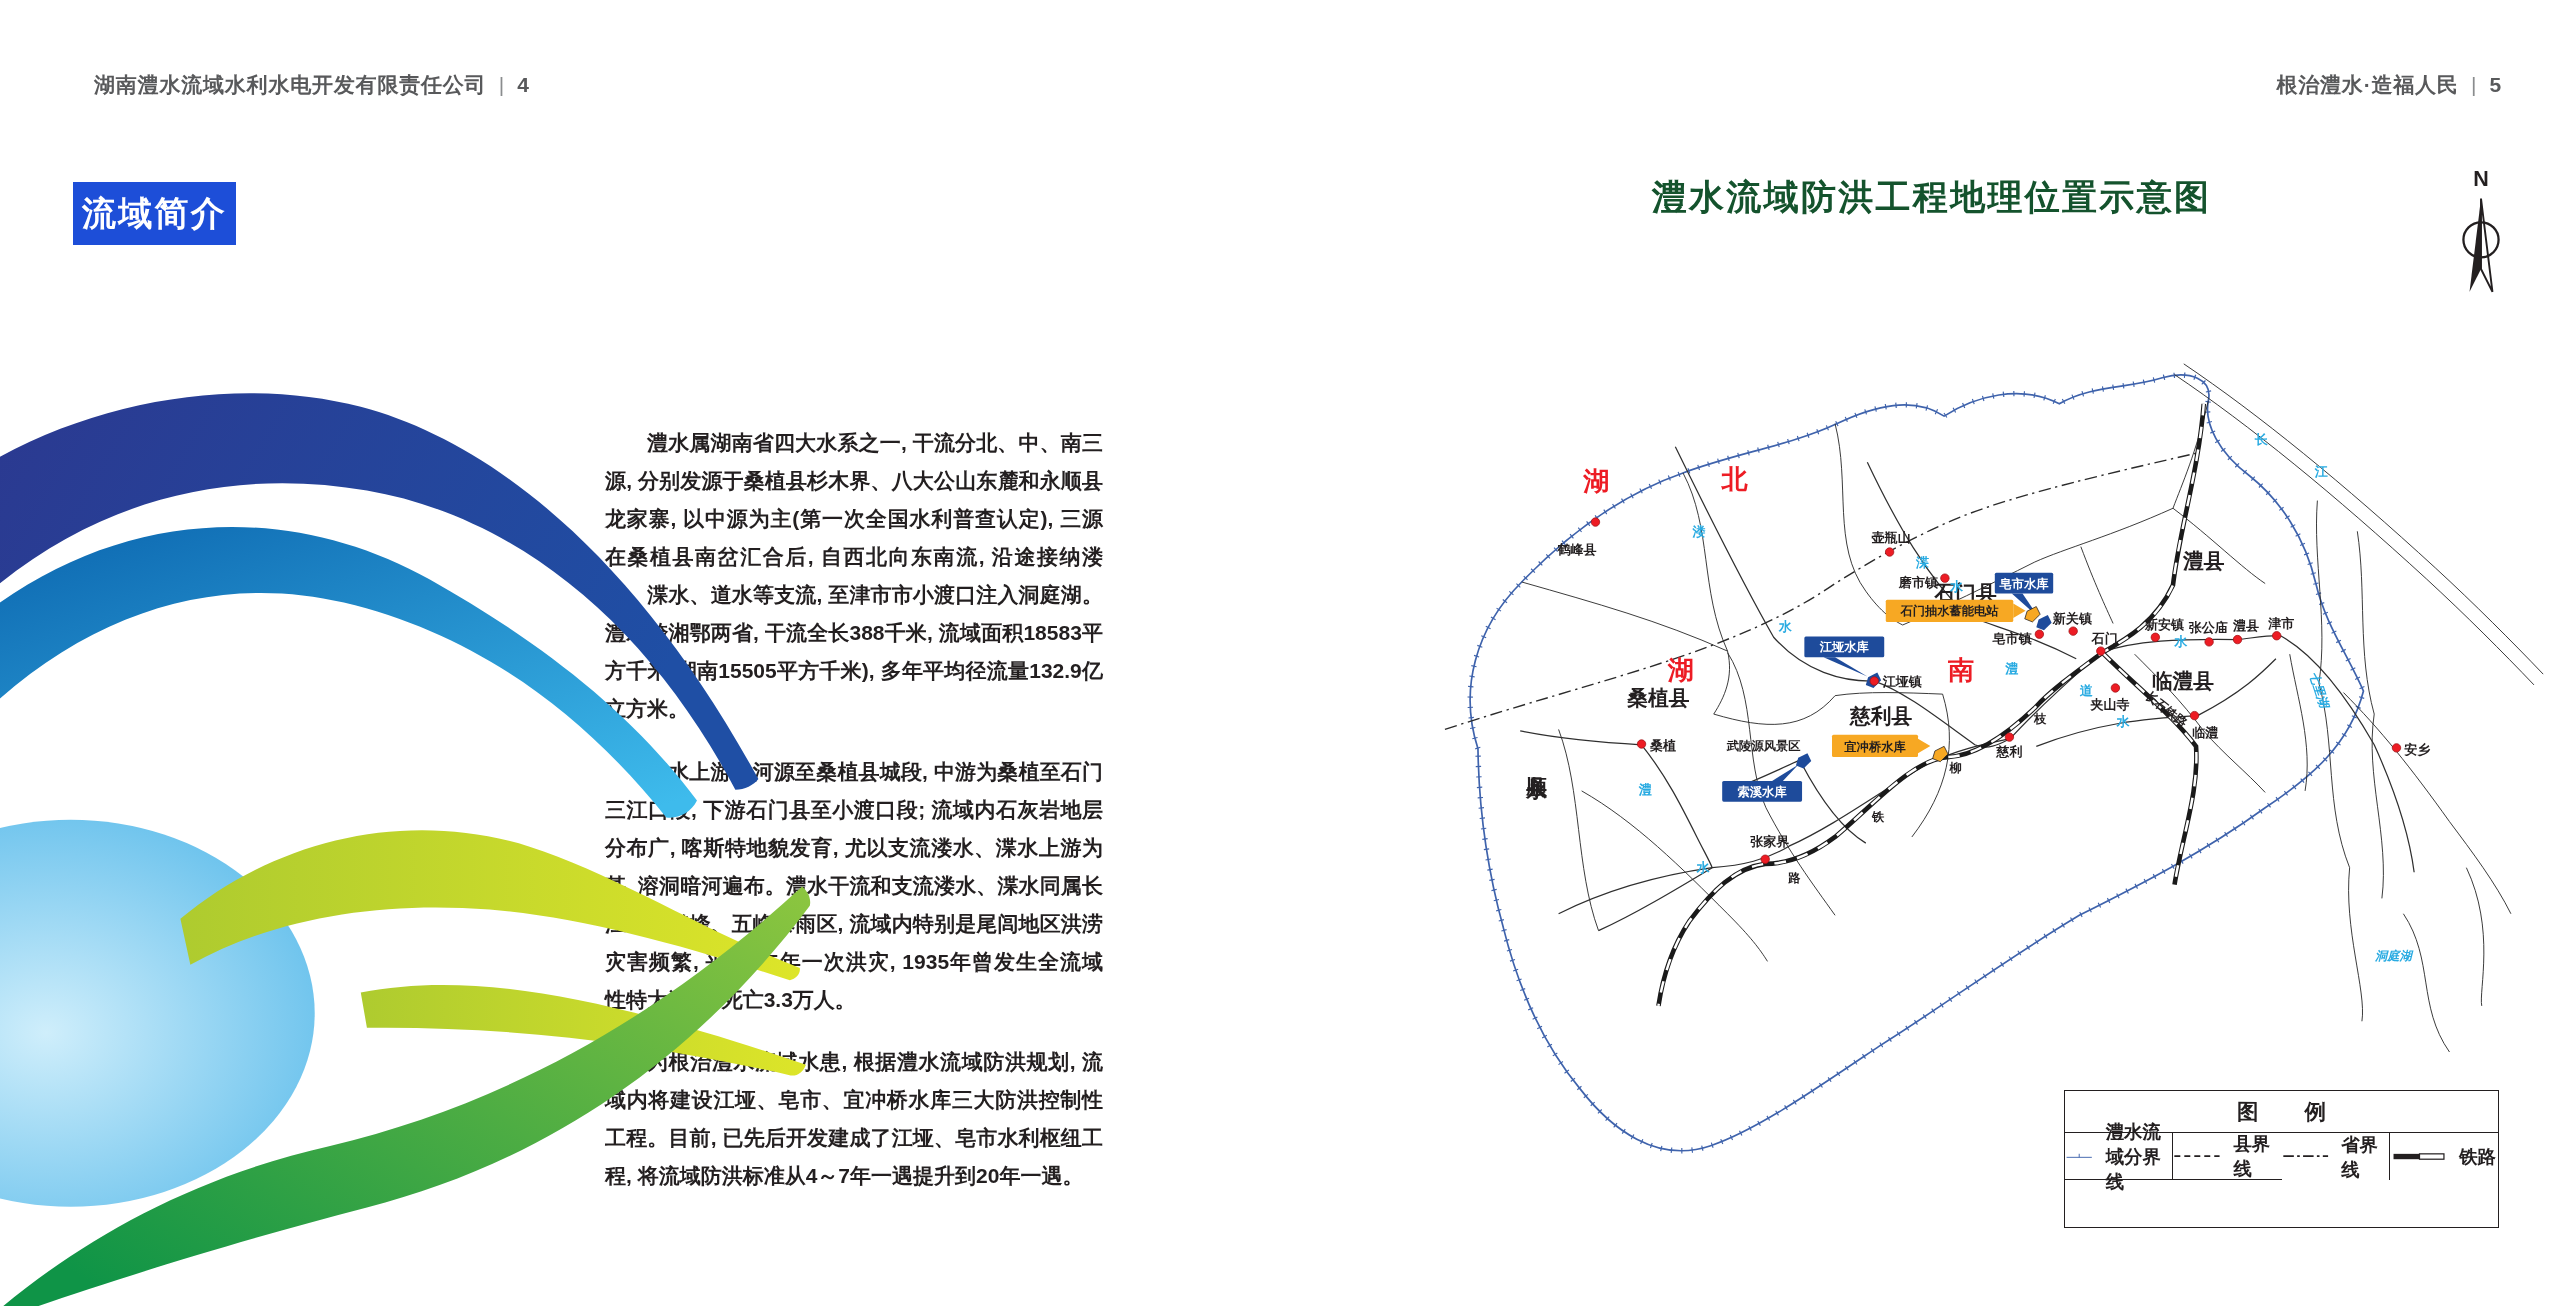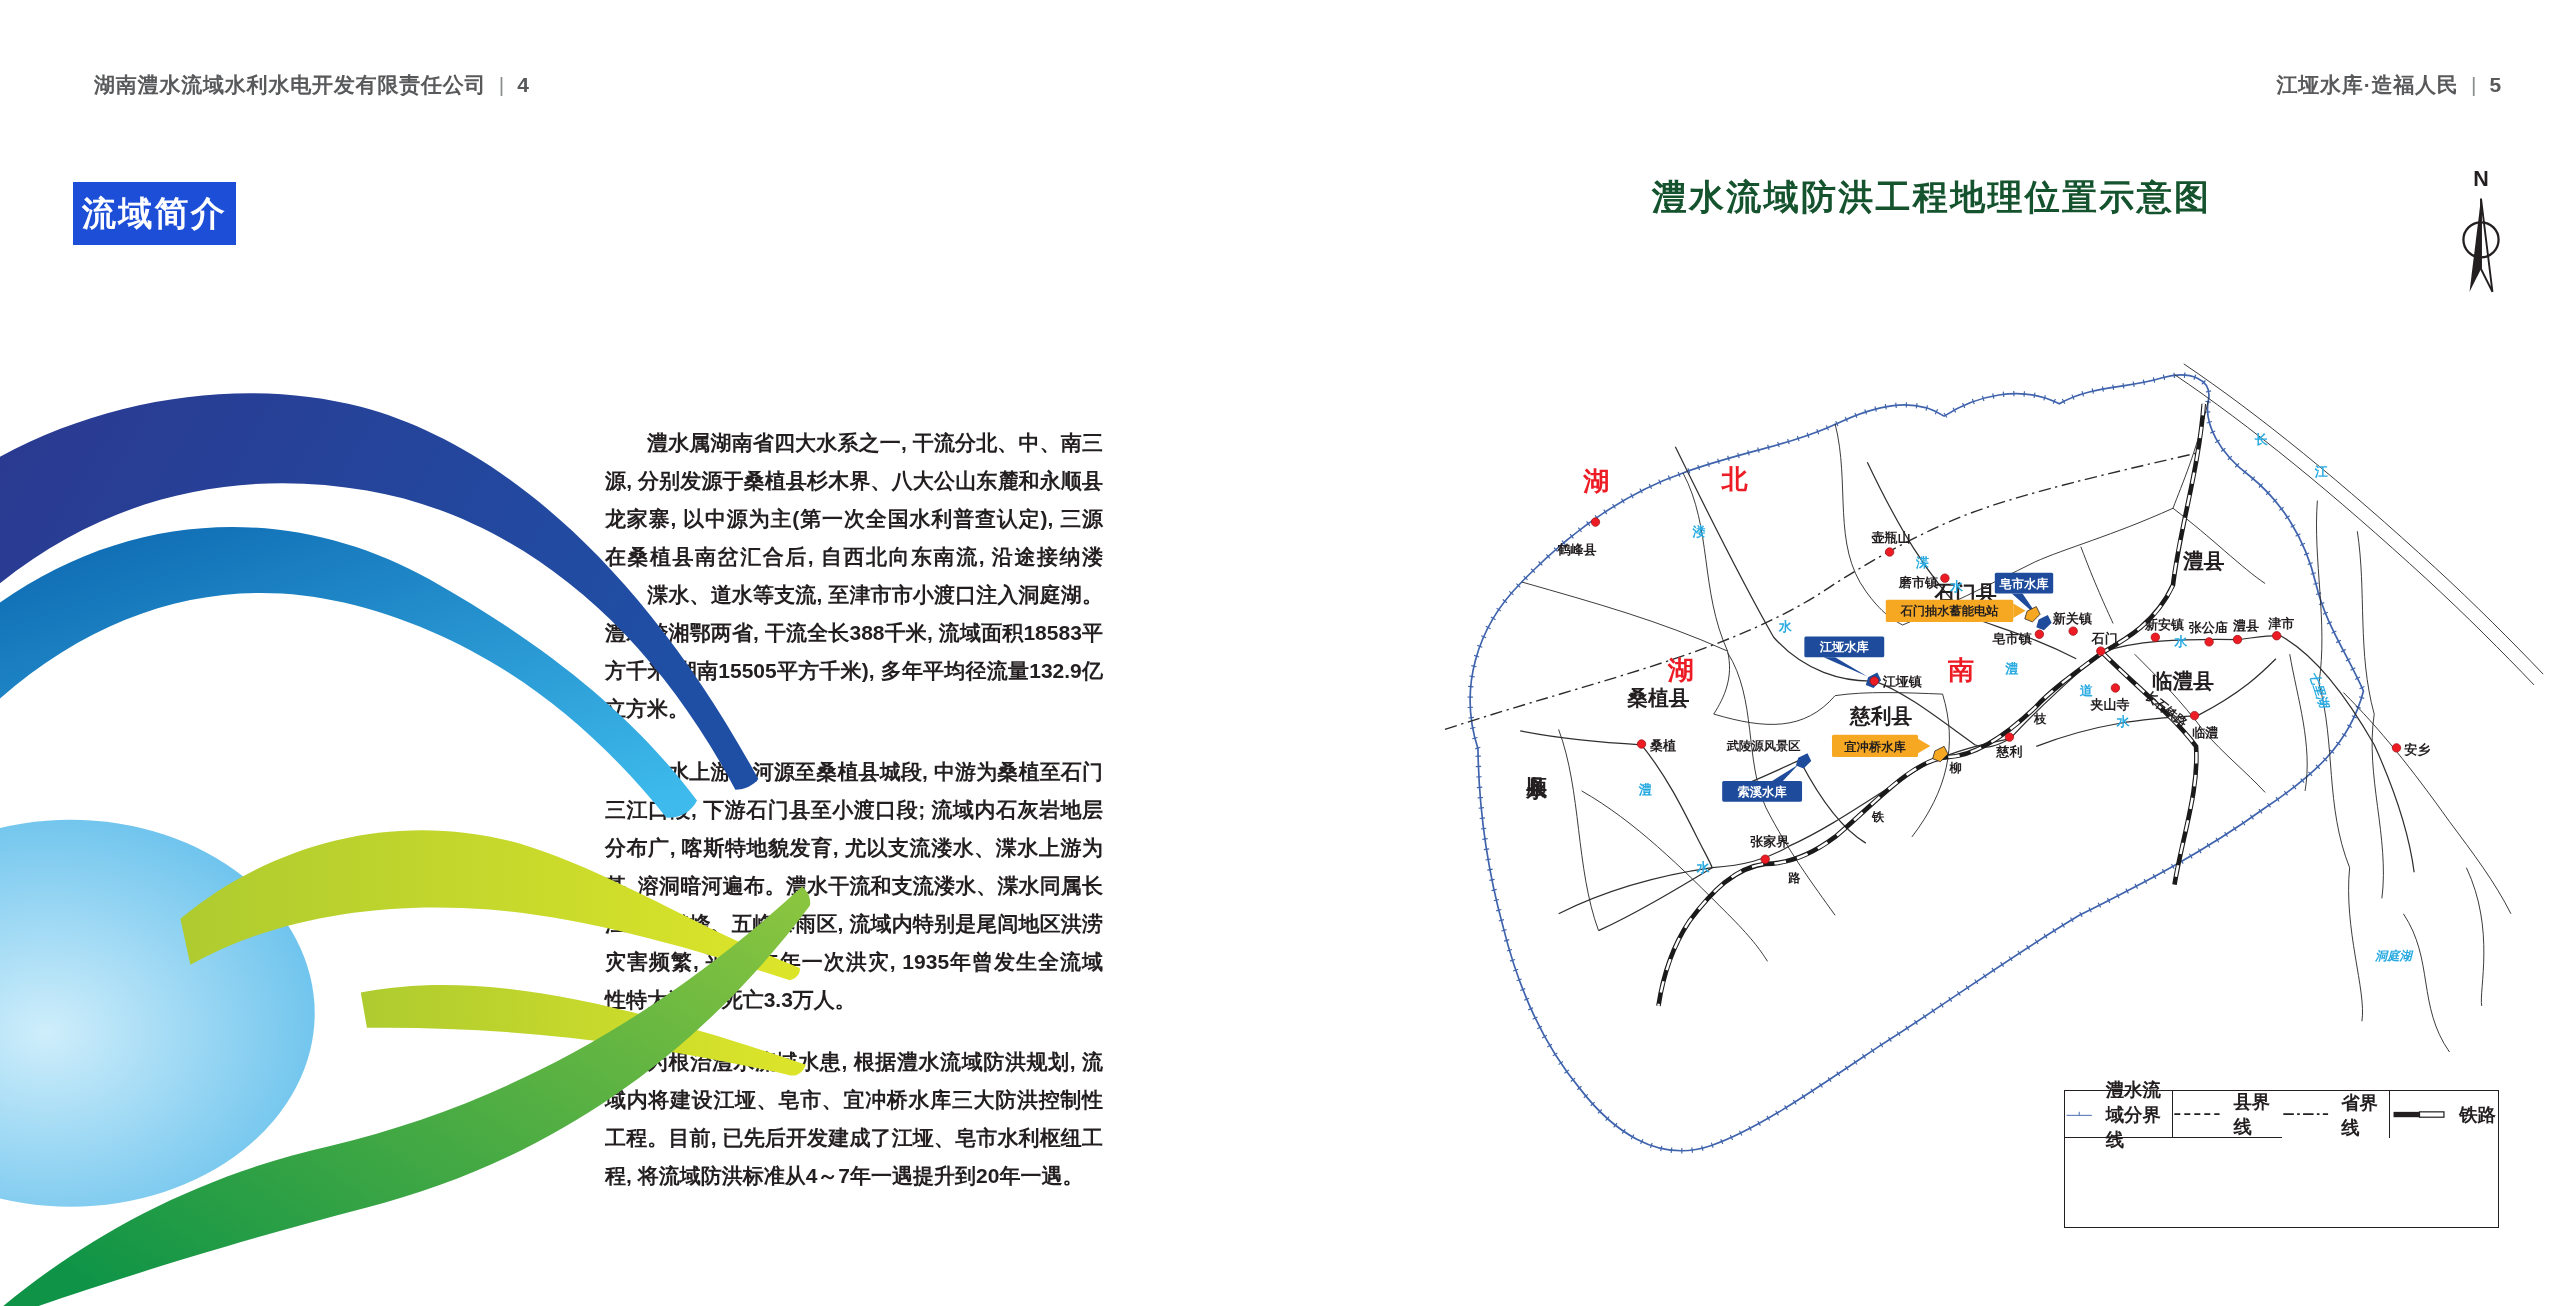--- a/index.html
+++ b/index.html
@@ -105,21 +105,21 @@
     <path fill="url(#g-navy)" d="M0,140 C150,58 330,38 470,75 C640,120 830,270 988,560 C982,568 970,574 958,574 C845,360 675,218 478,184 C318,157 150,185 0,305 Z"></path>
     <path fill="url(#g-blue)" d="M0,330 C180,203 390,205 560,300 C702,380 822,472 908,588 C900,604 884,612 868,610 C758,472 618,370 448,330 C298,295 140,332 0,455 Z"></path>
     <ellipse cx="92" cy="865" rx="318" ry="252" fill="url(#g-blob)"></ellipse>
     <path fill="url(#g-yellow)" d="M235,742 C360,638 530,598 690,648 C802,684 922,760 1042,806 C1043,814 1037,820 1029,822 C888,776 758,740 638,730 C498,719 358,740 248,802 Z"></path>
     <path fill="url(#g-yellow)" d="M470,838 C622,808 802,848 1050,932 C1046,942 1039,947 1030,946 C828,900 648,882 478,884 Z"></path>
     <path fill="url(#g-green)" d="M0,1250 C110,1158 252,1078 430,1038 C648,986 852,878 1045,700 C1053,707 1057,716 1055,725 C898,935 698,1062 478,1118 C308,1162 140,1215 40,1250 Z"></path>
   </svg>
 </div>
 
 <div class="page-header header-right">
-  <span>江垭水库·造福人民</span><span class="sep">|</span><span>5</span>
+  <span>根治澧水·造福人民</span><span class="sep">|</span><span>5</span>
 </div>
 
 <div class="map-title">澧水流域防洪工程地理位置示意图</div>
 
 <div class="compass">
   <span class="n">N</span>
   <svg width="54" height="107" viewBox="0 0 70 140">
     <polygon points="35,6 20,128 35,98" fill="#231f20"></polygon>
     <polygon points="35,6 50,128 35,98" fill="#ffffff" stroke="#231f20" stroke-width="2.5"></polygon>
     <circle cx="35" cy="60" r="23" fill="none" stroke="#231f20" stroke-width="3"></circle>
@@ -259,20 +259,21 @@
       <circle cx="308" cy="539" r="5.5" fill="#ed1c24" stroke="#a01418" stroke-width="1"></circle>
       <text x="319" y="547" text-anchor="start" class="town-lb">桑植</text>
       <circle cx="469" cy="689" r="5.5" fill="#ed1c24" stroke="#a01418" stroke-width="1"></circle>
       <text x="475" y="672" text-anchor="middle" class="town-lb">张家界</text>
       <circle cx="1291" cy="544" r="5.5" fill="#ed1c24" stroke="#a01418" stroke-width="1"></circle>
       <text x="1301" y="552" text-anchor="start" class="town-lb">安乡</text>
     </g>
 </svg>
 
 <div class="legend">
+  <div class="legend-title">图 例</div>
   <div class="legend-grid">
     <div class="legend-cell r1 c1">
       <svg width="55" height="12.3" viewBox="0 0 72 16">
         <line x1="4" y1="11" x2="68" y2="11" stroke="#3f63ac" stroke-width="2.4"></line>
         <line x1="36" y1="2" x2="36" y2="11" stroke="#3f63ac" stroke-width="2.4"></line>
       </svg>
       <span class="lb">澧水流域分界线</span>
     </div>
     <div class="legend-cell r1">
       <svg width="55" height="12.3" viewBox="0 0 72 16">

